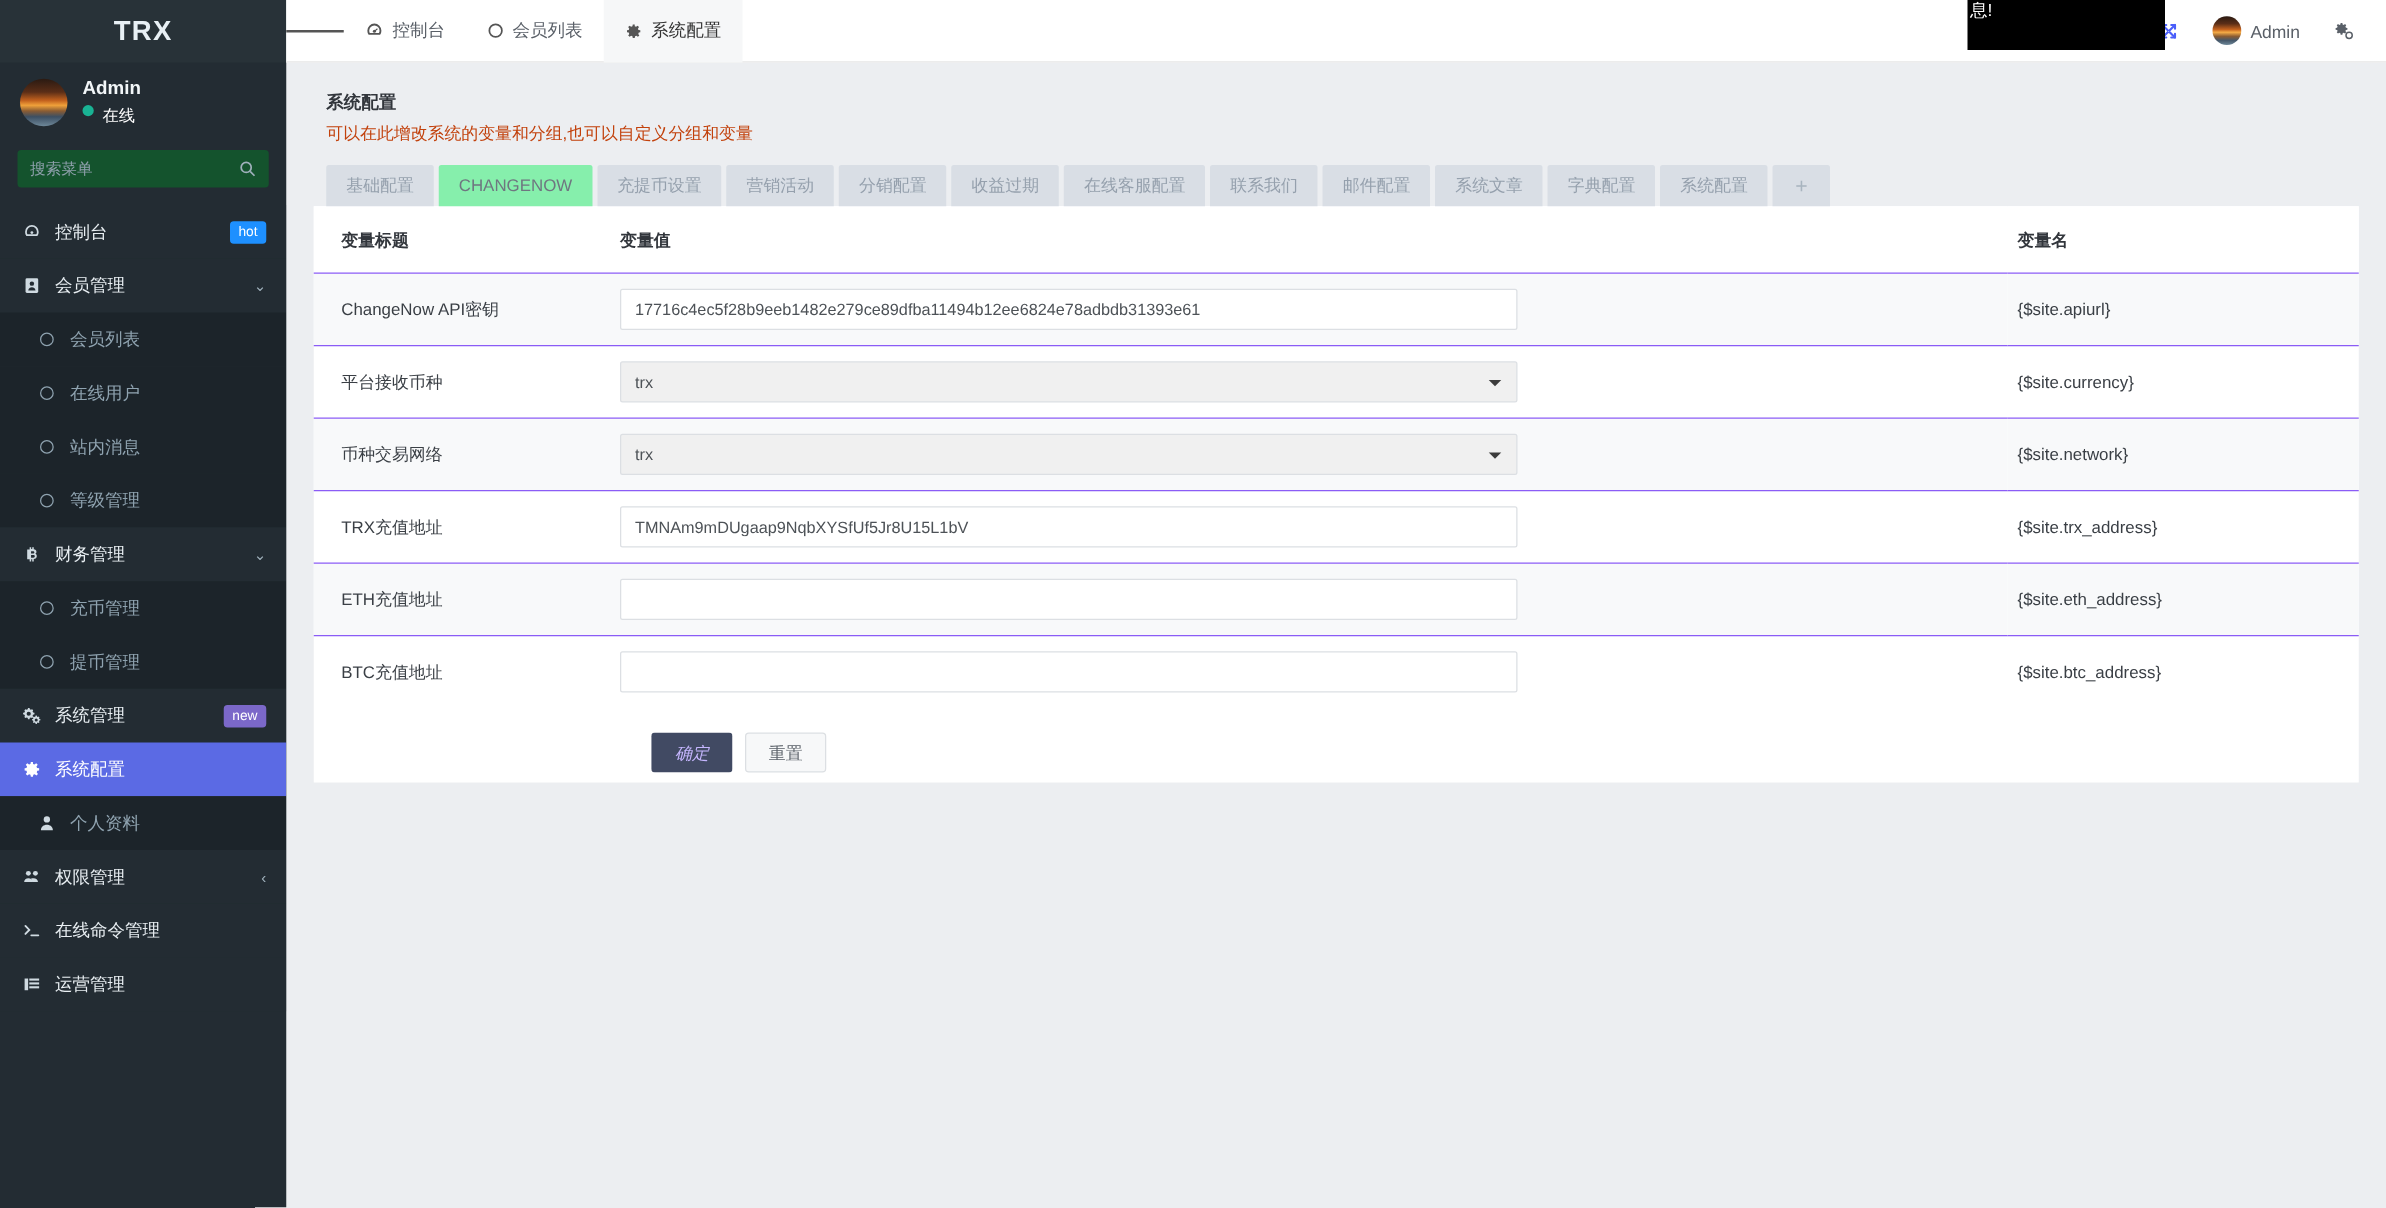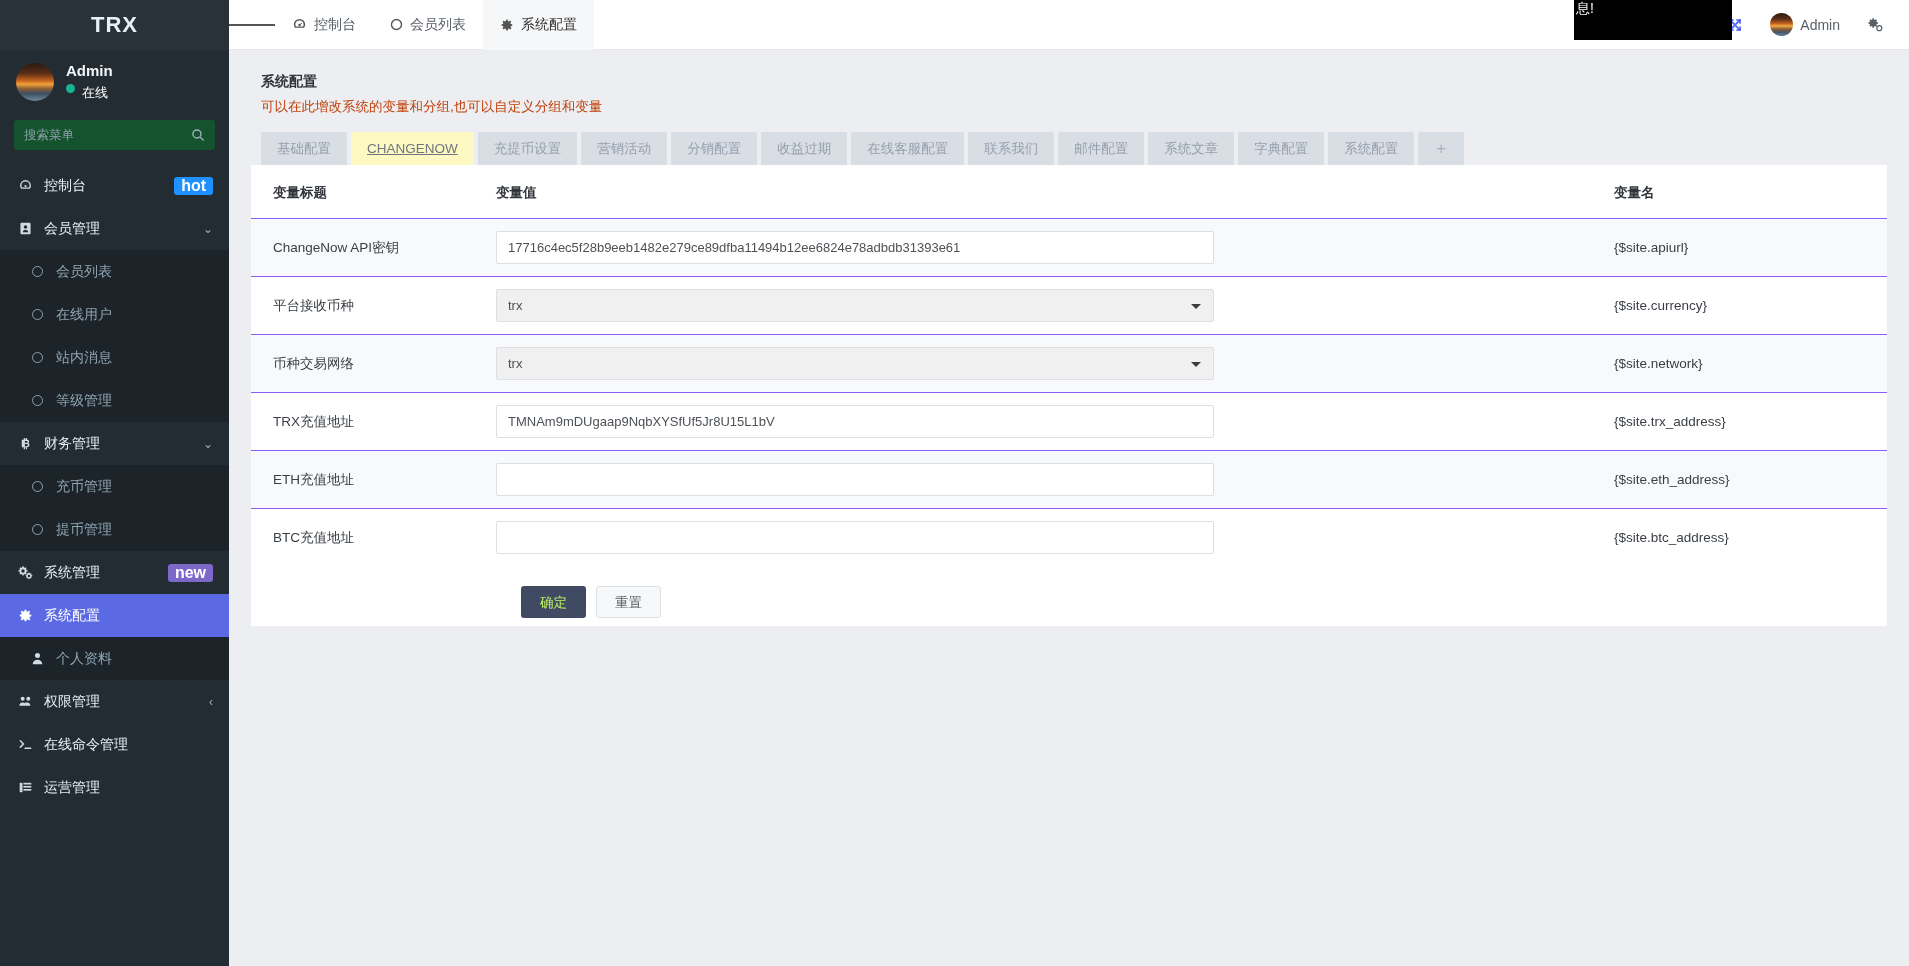--- a/index.html
+++ b/index.html
@@ -60,21 +60,21 @@
   .m-item.sub .m-label { color: #8fa3b0; }
   .m-item.active { background: #5b6ae4; }
   .m-item.active .m-label, .m-item.active .m-ico { color: #ffffff; }
   .m-ico {
     width: 18px; flex: 0 0 18px; margin-right: 10px;
     color: #cfdae1; display: flex; align-items: center; justify-content: center;
   }
   .m-ico svg { display: block; }
   .m-label { flex: 1; white-space: nowrap; }
   .badge {
-    font-size: 16px; font-weight: bold; color: #fff; border-radius: 3px;
+    font-size: 11px; font-weight: normal; color: #fff; border-radius: 3px;
     padding: 2px 7px; line-height: 14px; text-align: center;
   }
   .badge.hot { background: #1e90ff; }
   .badge.new { background: #7b68c9; }
   .chev { color: #9fb0bb; font-size: 12px; margin-left: 6px; }
   .circ {
     width: 11px; height: 11px; border-radius: 50%;
     border: 1.6px solid #8fa3b0; display: block;
   }
 
@@ -114,21 +114,21 @@
   .page-head { background: #eceef1; padding: 6px 10px 16px 10px; }
   .page-title { font-size: 14px; font-weight: bold; color: #32363c; }
   .page-sub { font-size: 13.5px; color: #c2410c; margin-top: 7px; }
 
   .tabstrip { display: flex; align-items: flex-end; gap: 4px; padding: 0 10px; }
   .tab {
     background: #d9dee5; color: #95a0ad; font-size: 13.5px;
     padding: 0 16px; height: 33px; line-height: 33px;
     border-radius: 2px 2px 0 0; cursor: pointer; white-space: nowrap;
   }
-  .tab.active { background: #fef9c3; color: #6f7680; text-decoration: underline; }
+  .tab.active { background: #86efac; color: #6f7680; }
   .tab.plus { padding: 0 18px; color: #a8b4bf; font-size: 17px; }
 
   .panel { background: #ffffff; padding: 0 0 8px 0; }
 
   table.cfg { width: 100%; border-collapse: collapse; table-layout: fixed; }
   table.cfg th {
     text-align: left; font-size: 13.5px; font-weight: bold; color: #32363c;
     padding: 19px 0 16px 0; background: #fff;
   }
   table.cfg th.c1, table.cfg td.c1 { width: 245px; padding-left: 22px; }
@@ -156,21 +156,21 @@
     width: 0; height: 0; border-left: 5px solid transparent;
     border-right: 5px solid transparent; border-top: 5px solid #3c3c3c;
   }
 
   .btnrow { padding: 20px 0 0 270px; display: flex; gap: 10px; }
   .btn {
     font-size: 13.5px; border-radius: 3px; padding: 0 18px; height: 32px;
     line-height: 32px; cursor: pointer; border: 1px solid transparent;
     font-family: "Liberation Sans", sans-serif;
   }
-  .btn.primary { background: #414a63; color: #bef264; }
+  .btn.primary { background: #414a63; color: #c4b5fd; font-style: italic; }
   .btn.default { background: #f7f8f9; color: #5a6068; border-color: #dcdfe3; }
 </style>
 </head>
 <body>
 
 <div class="app">
 
   <aside class="sidebar">
     <div class="brand">TRX</div>
 

